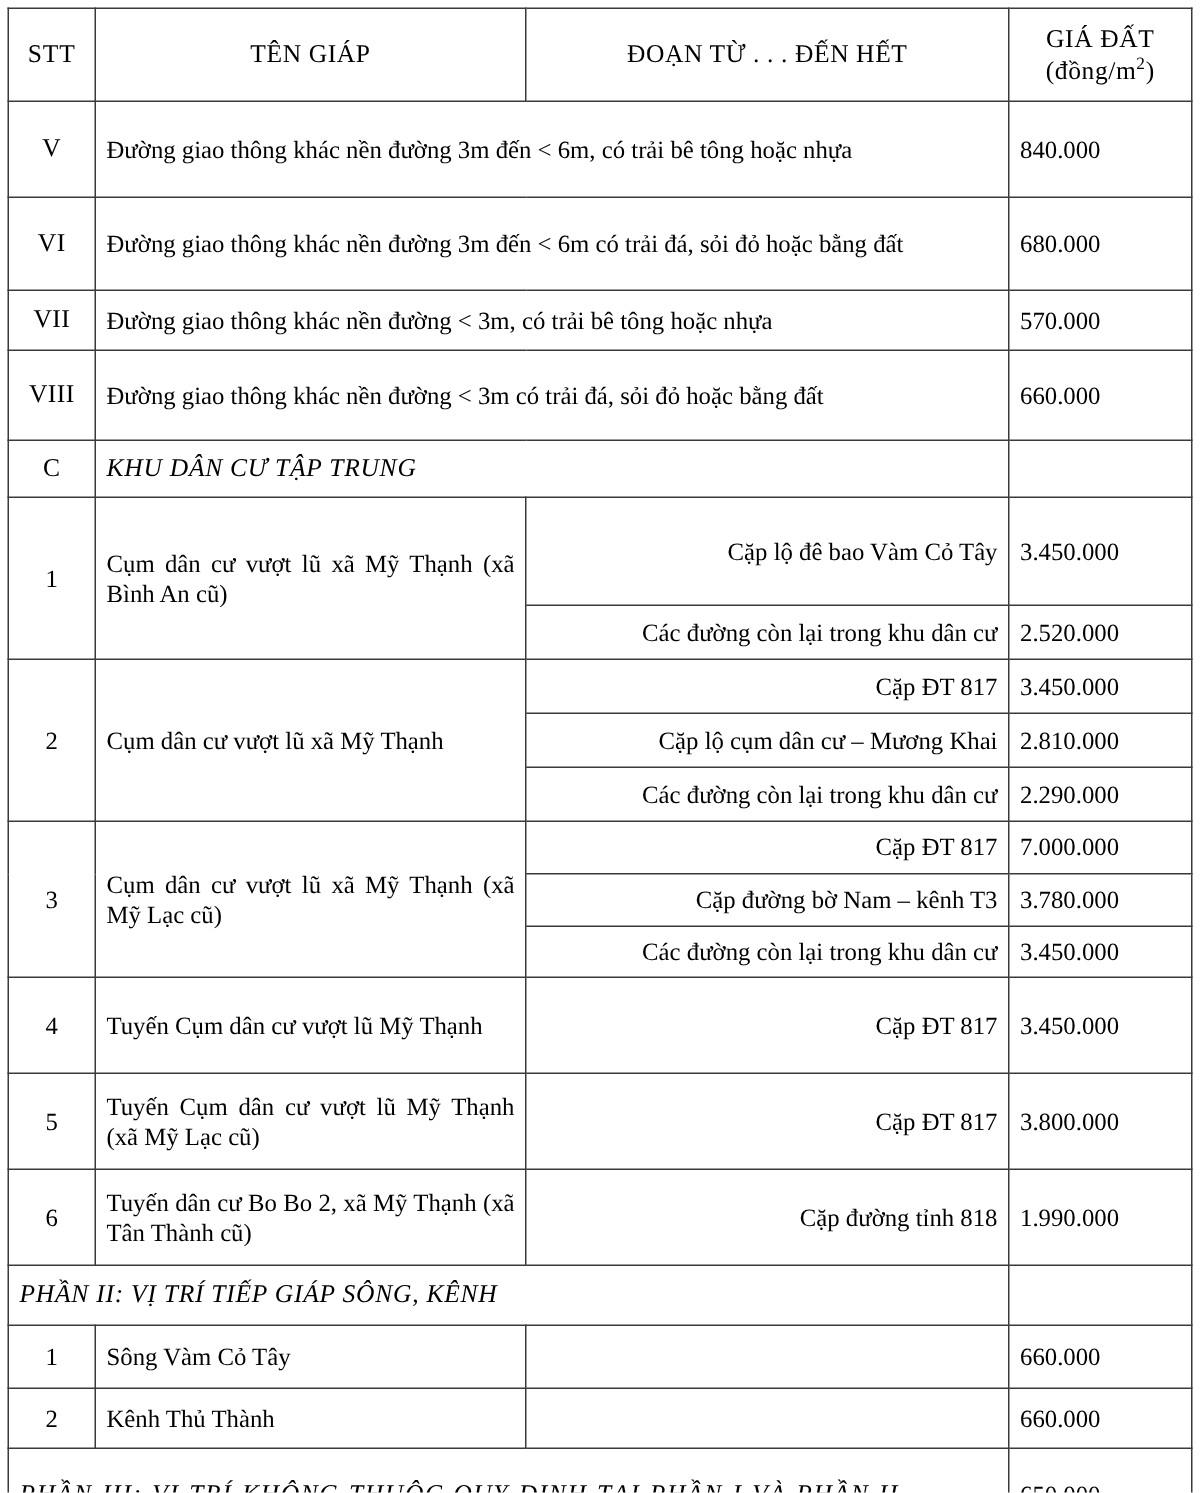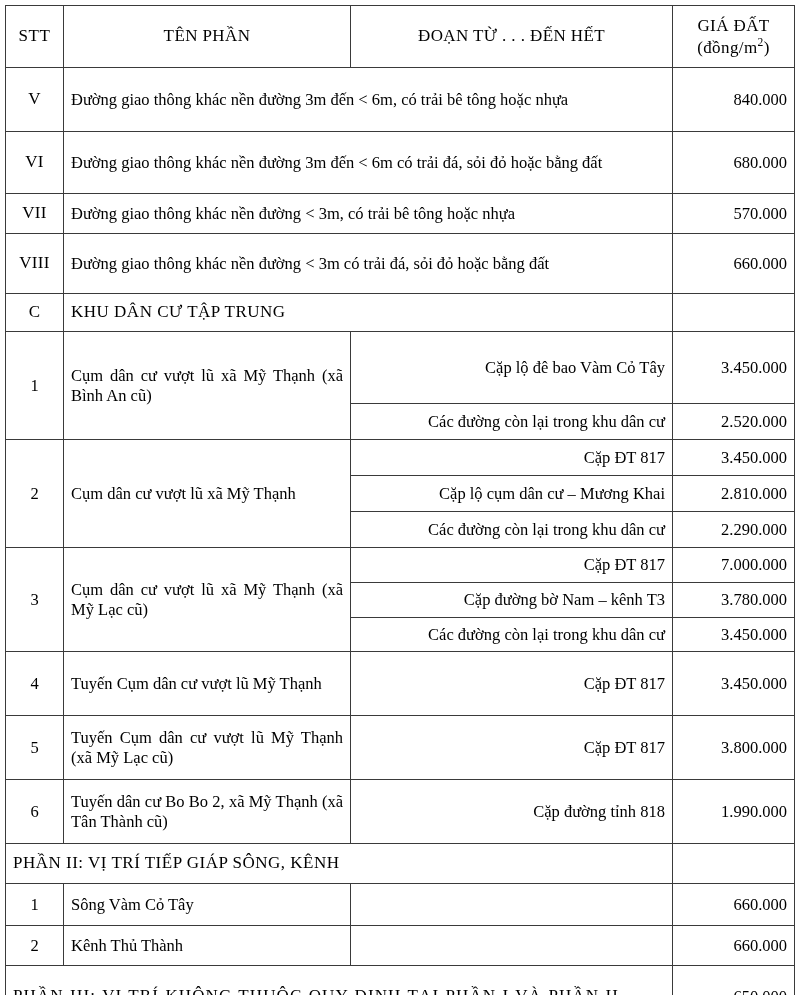--- a/index.html
+++ b/index.html
@@ -66,37 +66,38 @@
     font-size: 17px;
     letter-spacing: 0.3px;
   }
   td.idx-num {
     text-align: center;
     font-weight: normal;
     font-size: 16.5px;
     letter-spacing: 0;
   }
   td.price {
-    text-align: right;
+    text-align: left;
     white-space: nowrap;
     font-size: 16.5px;
   }
   td.bold-desc {
     font-weight: bold;
     text-align: justify;
     text-align-last: left;
     hyphens: none;
     padding: 4px 8px 4px 8px;
   }
   td.section-head {
     font-weight: bold;
     text-align: left;
     letter-spacing: 0.5px;
     font-size: 17px;
     padding-left: 9px;
+    font-style: italic;
   }
   td.section-head.spaced {
     text-align: justify;
     text-align-last: left;
     letter-spacing: 1.1px;
     word-spacing: 1px;
   }
   td.name {
     text-align: justify;
     text-align-last: left;
@@ -118,21 +119,21 @@
     <colgroup>
       <col class="c-stt">
       <col class="c-name">
       <col class="c-seg">
       <col class="c-price">
     </colgroup>
 
     <thead>
       <tr>
         <td class="h-stt">STT</td>
-        <td>TÊN PHẦN</td>
+        <td>TÊN GIÁP</td>
         <td>ĐOẠN TỪ . . .  ĐẾN  HẾT</td>
         <td>
           <span>GIÁ ĐẤT</span>
           <span class="line2"><span>(đồng/m</span><span class="sup">2</span><span>)</span></span>
         </td>
       </tr>
     </thead>
 
     <tbody>
 

